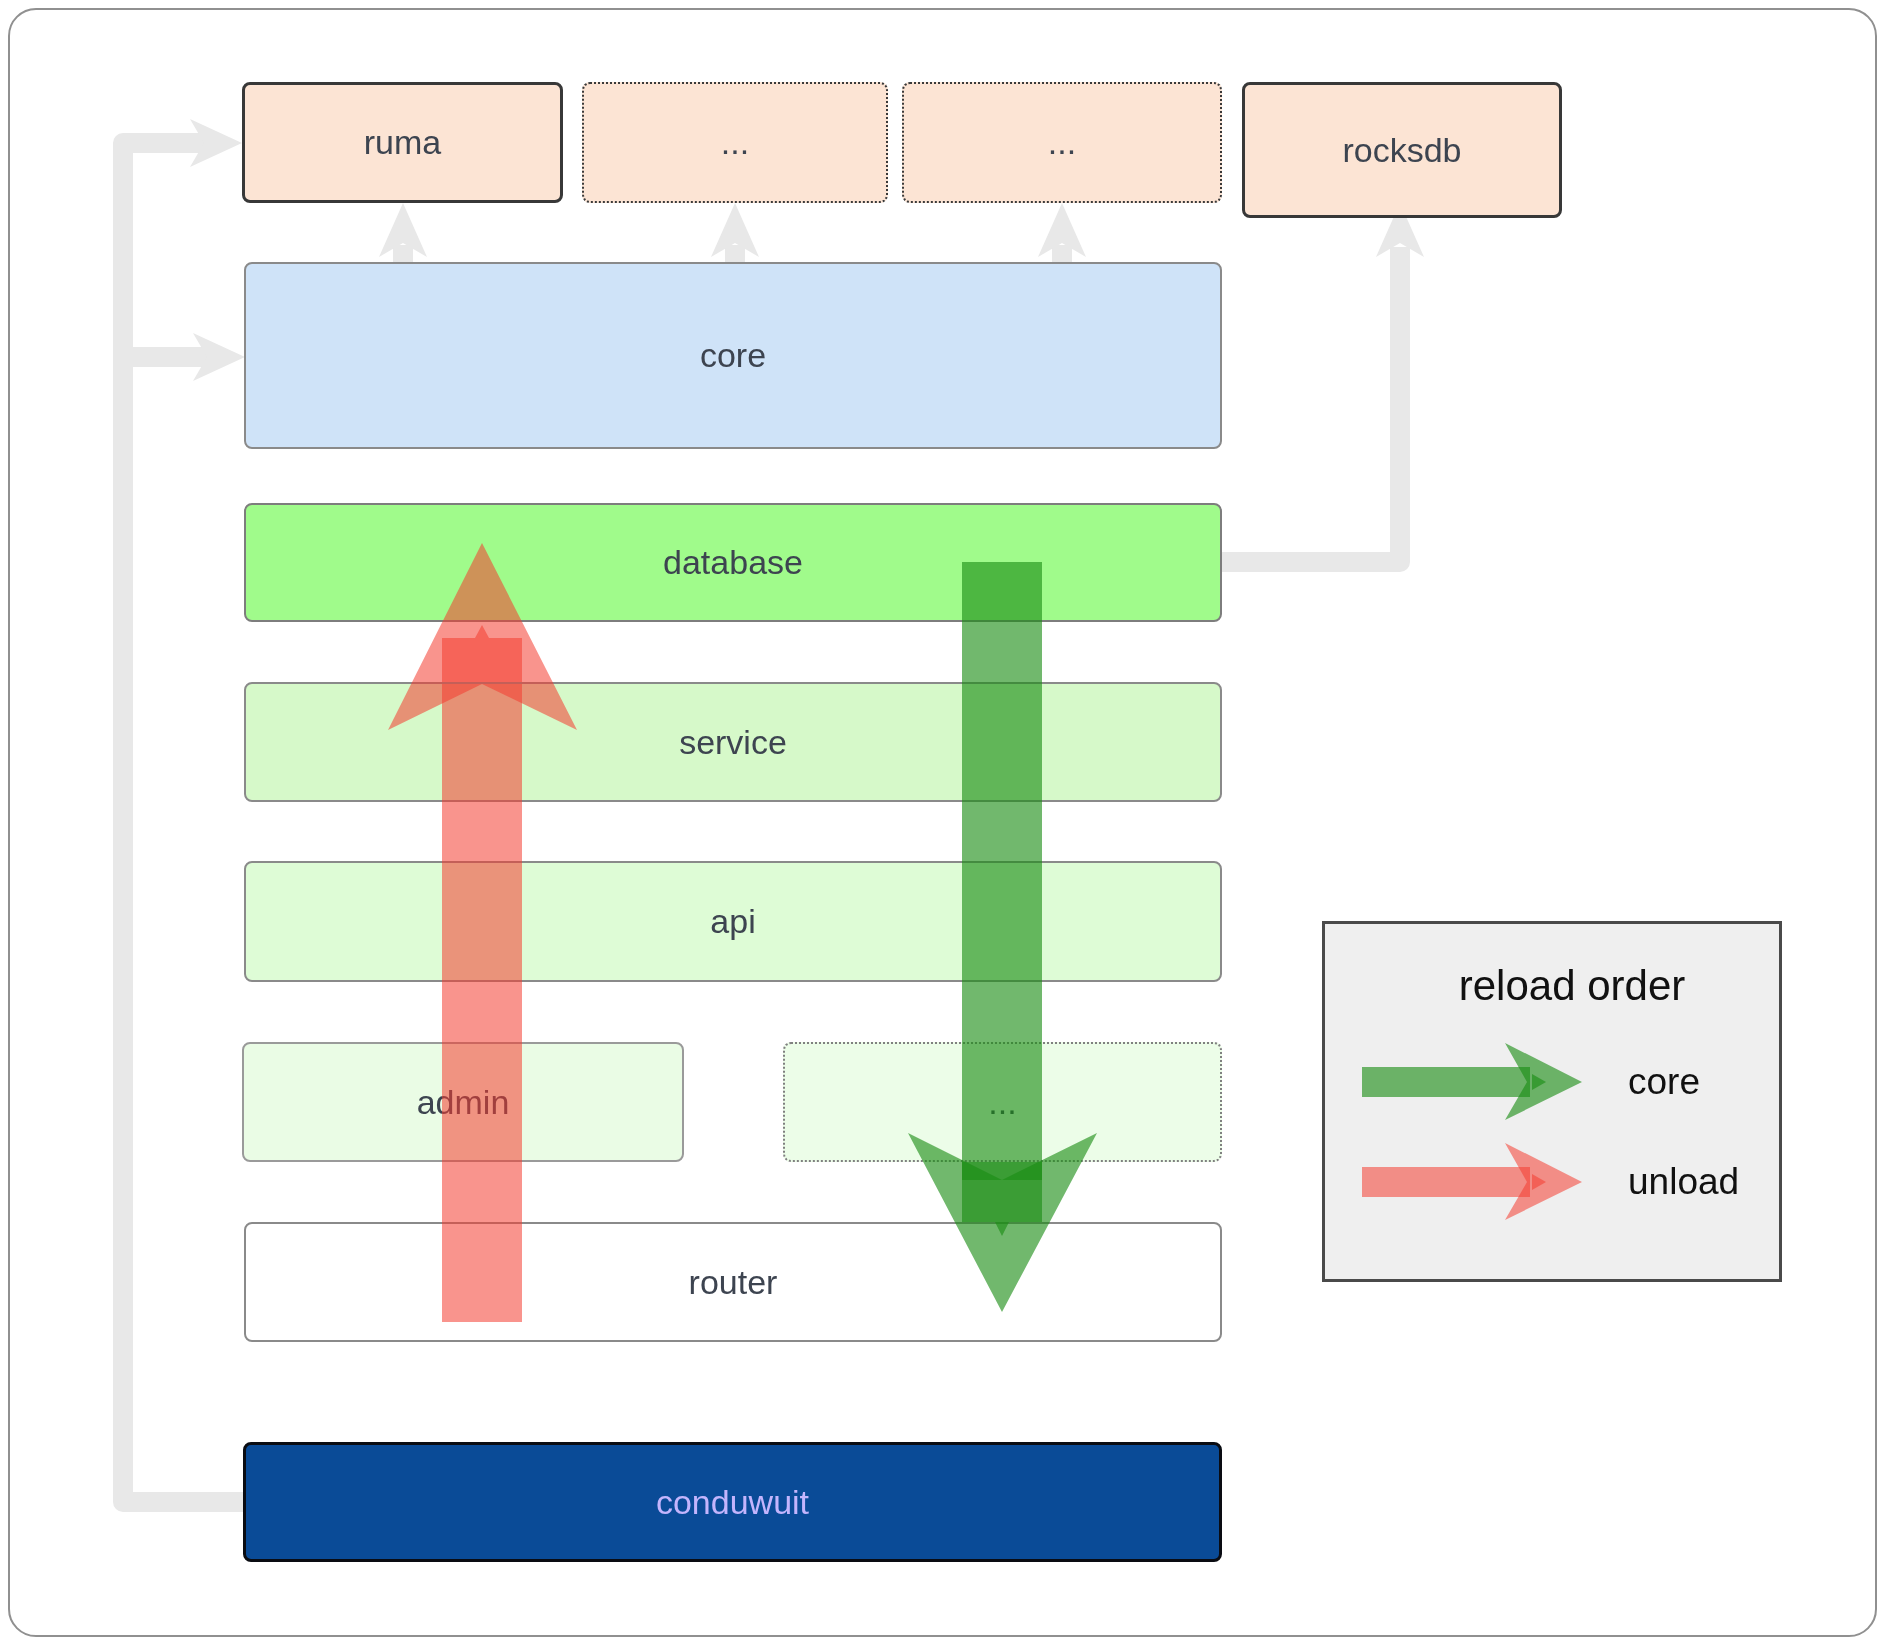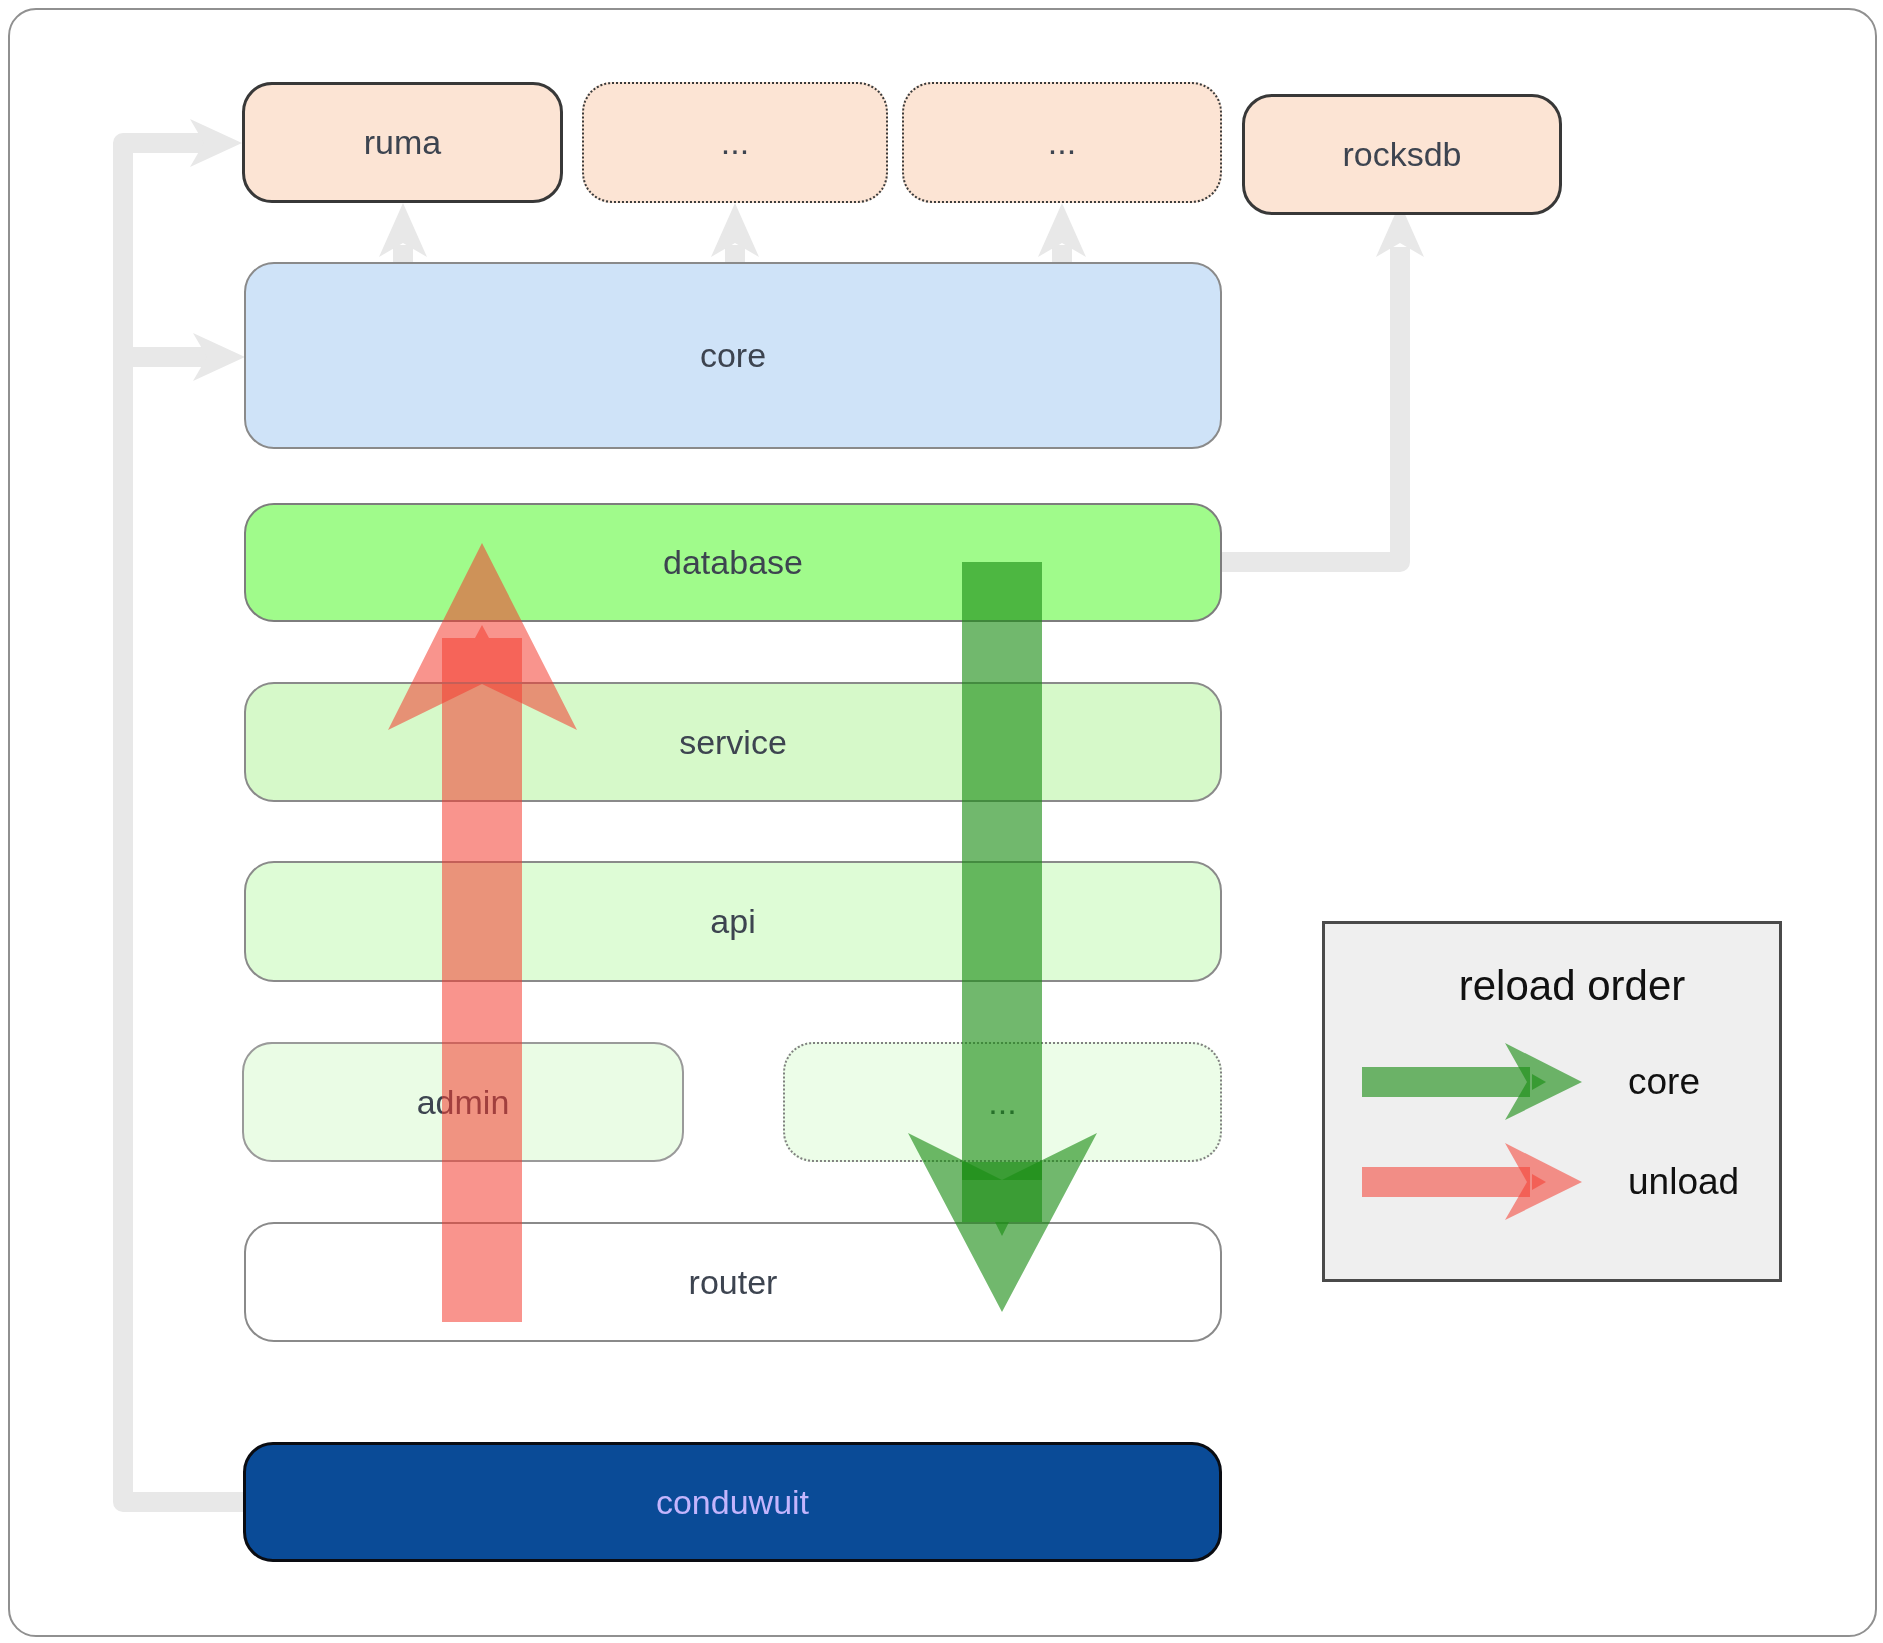--- a/index.html
+++ b/index.html
@@ -1,21 +1,21 @@
 <!DOCTYPE html>
 <html><head>
 <meta charset="utf-8">
 <style>
   html,body{margin:0;padding:0;background:#fff;}
   #canvas{position:relative;width:1883px;height:1643px;background:#ffffff;
           font-family:"Liberation Sans","DejaVu Sans",sans-serif;overflow:hidden;}
   #frame{position:absolute;left:8px;top:8px;width:1865px;height:1625px;
          border:2px solid #909090;border-radius:28px;}
   .node{position:absolute;display:flex;align-items:center;justify-content:center;
-        box-sizing:border-box;font-size:34px;color:#3d4450;border-radius:30px;}
+        box-sizing:border-box;font-size:34px;color:#3d4450;border-radius:8px;}
   .peach{background:#fce4d4;border:3px solid #383838;}
   .peach-dotted{background:#fce4d4;border:2px dotted #3a3a3a;}
   .core{background:#cfe3f8;border:2px solid #8a8a8a;}
   .database{background:#a0fb8b;border:2px solid #7d7d7d;}
   .service{background:#d6f9c9;border:2px solid #8a8a8a;}
   .api{background:#defcd6;border:2px solid #8a8a8a;}
   .admin{background:#eafce5;border:2px solid #9a9a9a;}
   .admin-dotted{background:#ecfde8;border:2px dotted #808080;}
   .router{background:#ffffff;border:2px solid #8a8a8a;}
   .app{background:#0a4b97;border:3px solid #0a0c12;color:#c4b5fd;}
@@ -53,21 +53,21 @@
 
   <div class="node peach" style="left:242px;top:82px;width:321px;height:121px;">
     <span>ruma</span>
   </div>
   <div class="node peach-dotted" style="left:582px;top:82px;width:306px;height:121px;">
     <span>...</span>
   </div>
   <div class="node peach-dotted" style="left:902px;top:82px;width:320px;height:121px;">
     <span>...</span>
   </div>
-  <div class="node peach" style="left:1242px;top:82px;width:320px;height:121px;margin-top:12px;">
+  <div class="node peach" style="left:1242px;top:82px;width:320px;height:136px;">
     <span>rocksdb</span>
   </div>
 
   <div class="node core" style="left:244px;top:262px;width:978px;height:187px;">
     <span>core</span>
   </div>
 
   <div class="node database" style="left:244px;top:503px;width:978px;height:119px;">
     <span>database</span>
   </div>

